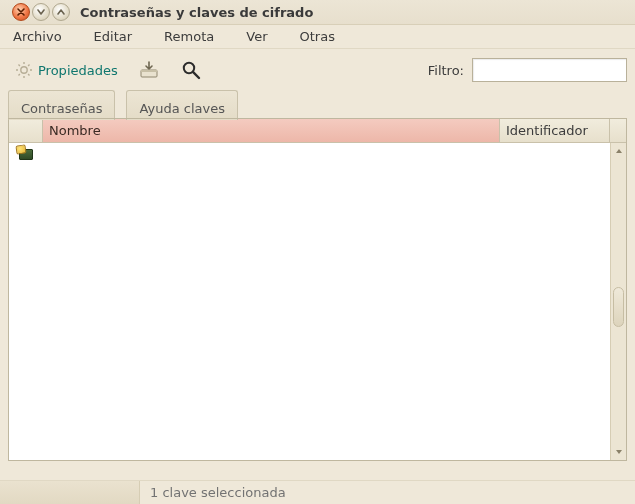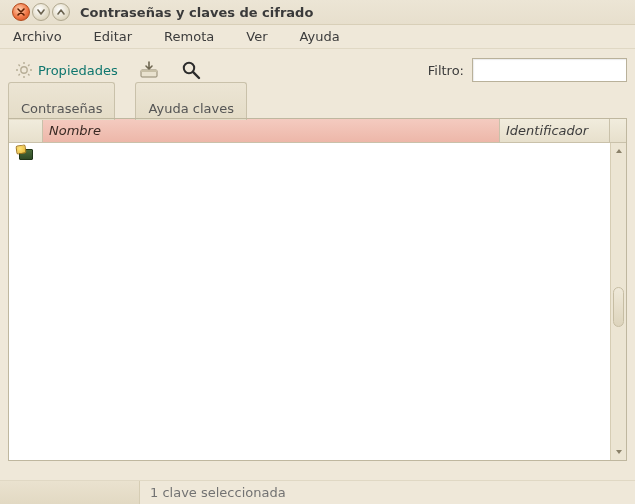--- a/index.html
+++ b/index.html
@@ -20,26 +20,26 @@
   .toolbar { height: 42px; display: flex; align-items: center; padding: 4px 8px; gap: 8px; }
   .tbtn { display: flex; align-items: center; gap: 4px; padding: 4px 6px; color: #0f766e; cursor: default; border-radius: 3px; }
   .tbtn.enabled { color: #3c3c3c; cursor: pointer; }
   .tbtn svg { display: block; }
   .spacer { flex: 1; }
   .filter-label { }
   .filter-input { width: 155px; height: 24px; border: 1px solid #b9b19a; background: #fff; padding: 2px 4px; font-size: 13px; box-shadow: inset 1px 1px 1px rgba(0,0,0,0.08); }
 
   
   .tabbar { display: flex; align-items: flex-end; padding: 0 8px; height: 28px; position: relative; }
-  .tab { padding: 18px 12px 4px; border: 1px solid #c9c1aa; border-bottom: none; background: linear-gradient(#ece5d4,#e4dcc7); margin-right: 20px; border-radius: 3px 3px 0 0; cursor: pointer; font-size: 13px; position: relative; top: 1px; color: #555; }
+  .tab { padding: 10px 12px 4px; border: 1px solid #c9c1aa; border-bottom: none; background: linear-gradient(#ece5d4,#e4dcc7); margin-right: 11px; border-radius: 3px 3px 0 0; cursor: pointer; font-size: 13px; position: relative; top: 1px; color: #555; }
   .tab.active { background: #f6f4ee; color: #222; z-index: 2; padding-top: 6px; padding-bottom: 5px; top: 0; border-color: #bfb79f; }
   .tabline { position: absolute; left: 8px; right: 8px; bottom: 0; height: 1px; background: #bfb79f; z-index: 1; }
 
   
-  .panel { margin: 0 8px 16px 8px; border: 1px solid #bfb79f; border-top: none; background: #ec4899; height: 342px; display: flex; flex-direction: column; font-style: italic; }
+  .panel { margin: 0 8px 16px 8px; border: 1px solid #bfb79f; border-top: none; background: #ec4899; height: 342px; display: flex; flex-direction: column; }
 
   
   .headerrow { display: flex; height: 24px; border-bottom: 1px solid #c9c1aa; }
   .hcell { border-right: 1px solid #c9c1aa; display: flex; align-items: center; padding: 0 6px; font-size: 13px; }
   .hcell.iconcol { width: 34px; background: linear-gradient(#f1ecdd,#e7e0cc); }
   .hcell.namecol { flex: 1; background: linear-gradient(#f4cbc0,#edb7a9); color: #3a2a24; }
   .hcell.idcol { width: 110px; background: linear-gradient(#f1ecdd,#e7e0cc); text-align: center; }
   .hcell.scrollcol { width: 16px; background: linear-gradient(#f1ecdd,#e7e0cc); border-right: none; }
 
   
@@ -85,21 +85,21 @@
       </svg>
   </div>
   <div class="title-text">Contraseñas y claves de cifrado</div>
 </div>
 
 <div class="menubar">
   <div class="menuitem">Archivo</div>
   <div class="menuitem">Editar</div>
   <div class="menuitem">Remota</div>
   <div class="menuitem">Ver</div>
-  <div class="menuitem">Ayuda</div>
+  <div class="menuitem">Otras</div>
 </div>
 
 <div class="toolbar">
   <div class="tbtn">
     <span>
       <svg width="20" height="20" viewBox="0 0 20 20">
           <g fill="none" stroke="#b7ae97" stroke-width="1.4">
             <circle cx="10" cy="10" r="3.2"></circle>
             <path d="M10 2v2M10 16v2M2 10h2M16 10h2M4.5 4.5l1.4 1.4M14.1 14.1l1.4 1.4M15.5 4.5l-1.4 1.4M5.9 14.1l-1.4 1.4"></path>
           </g>

